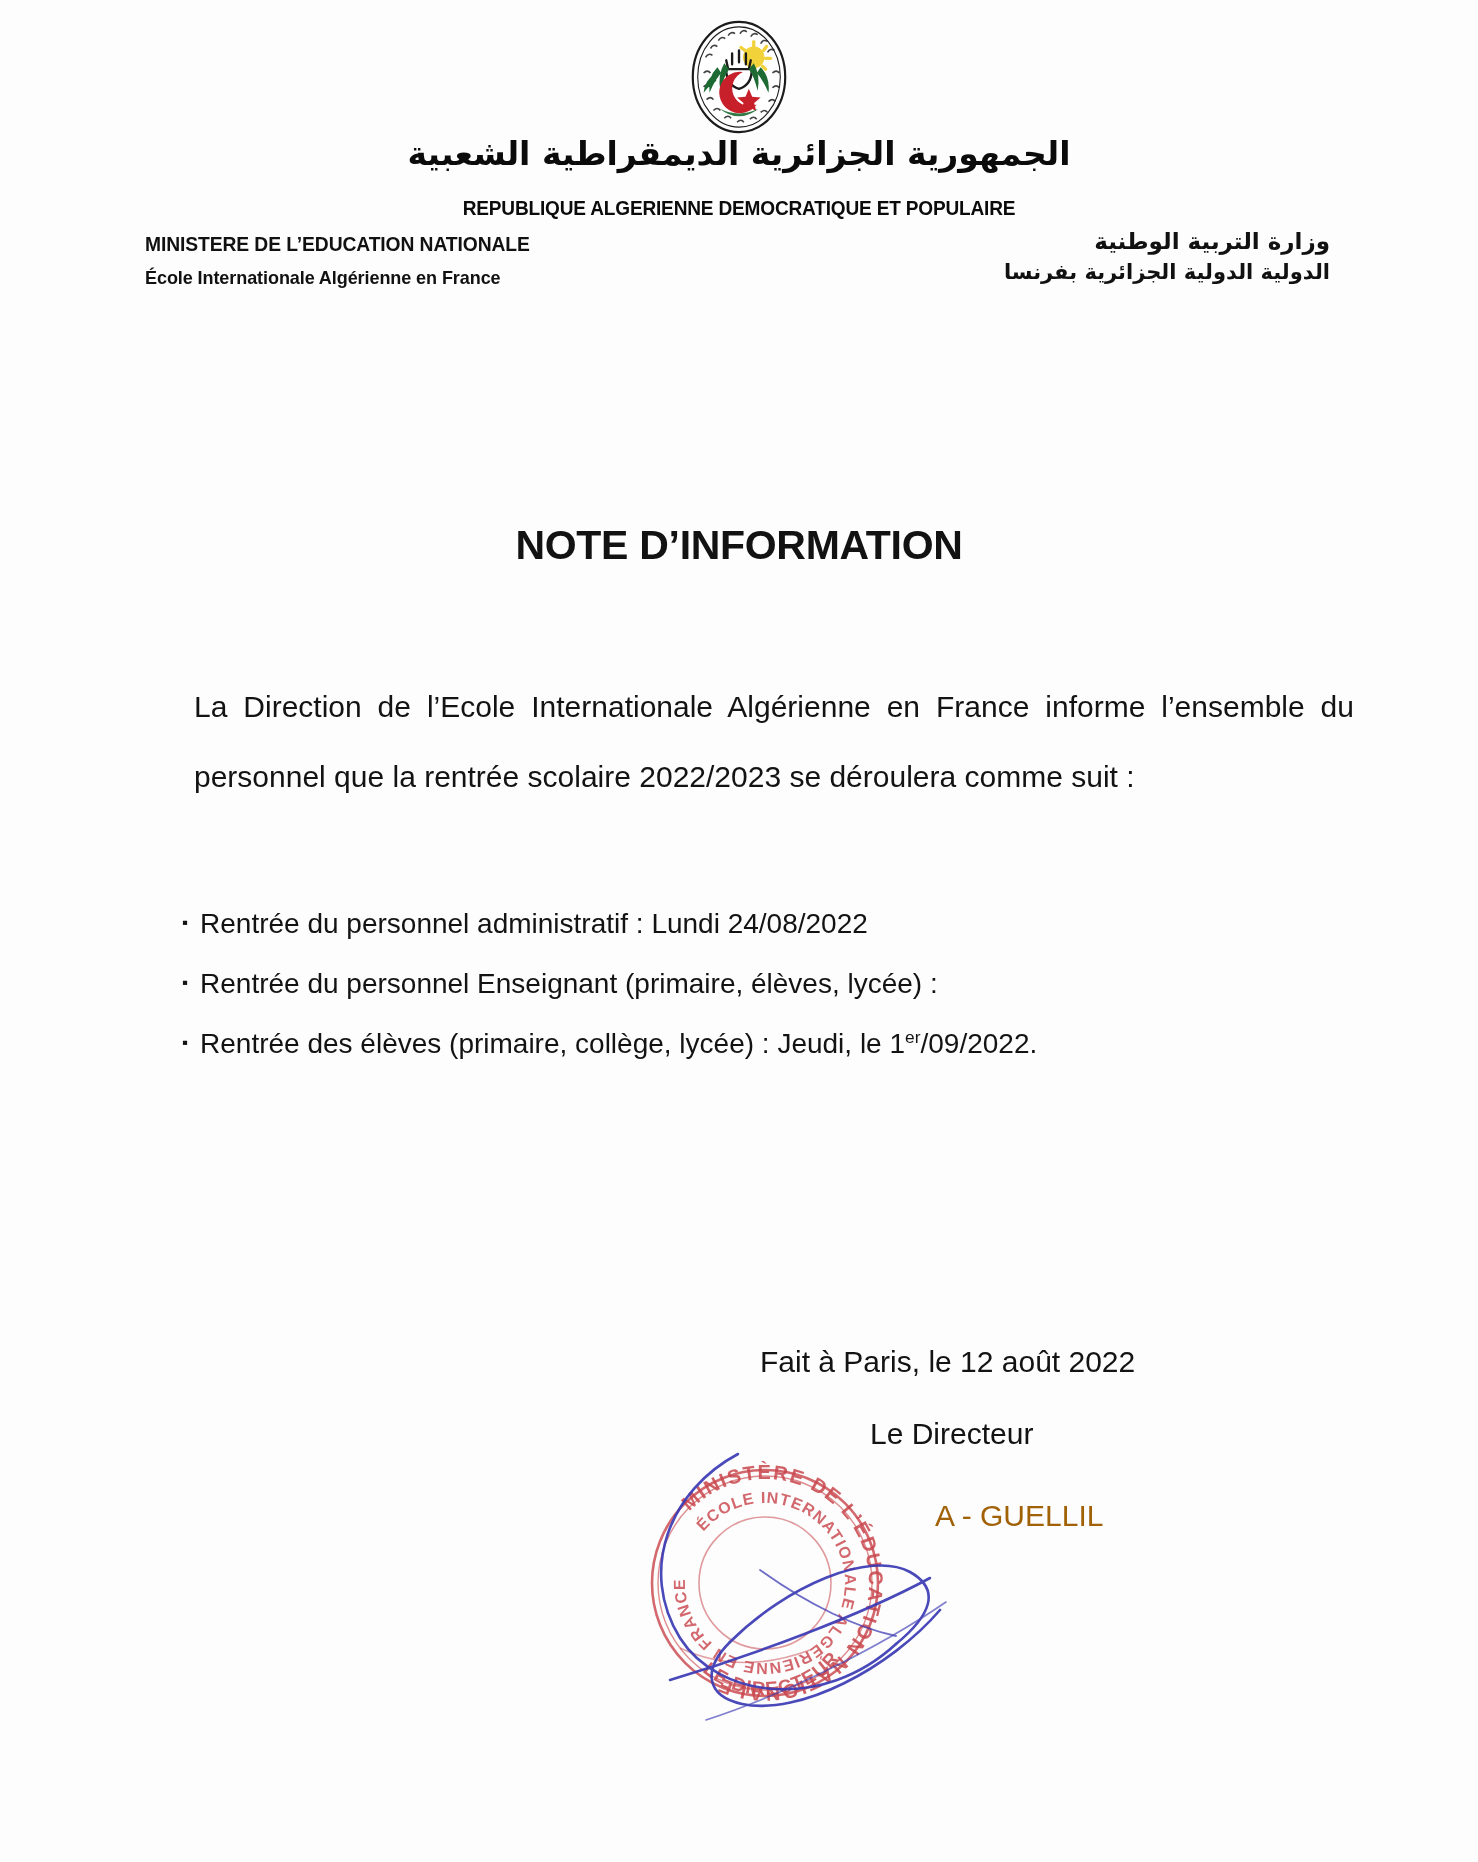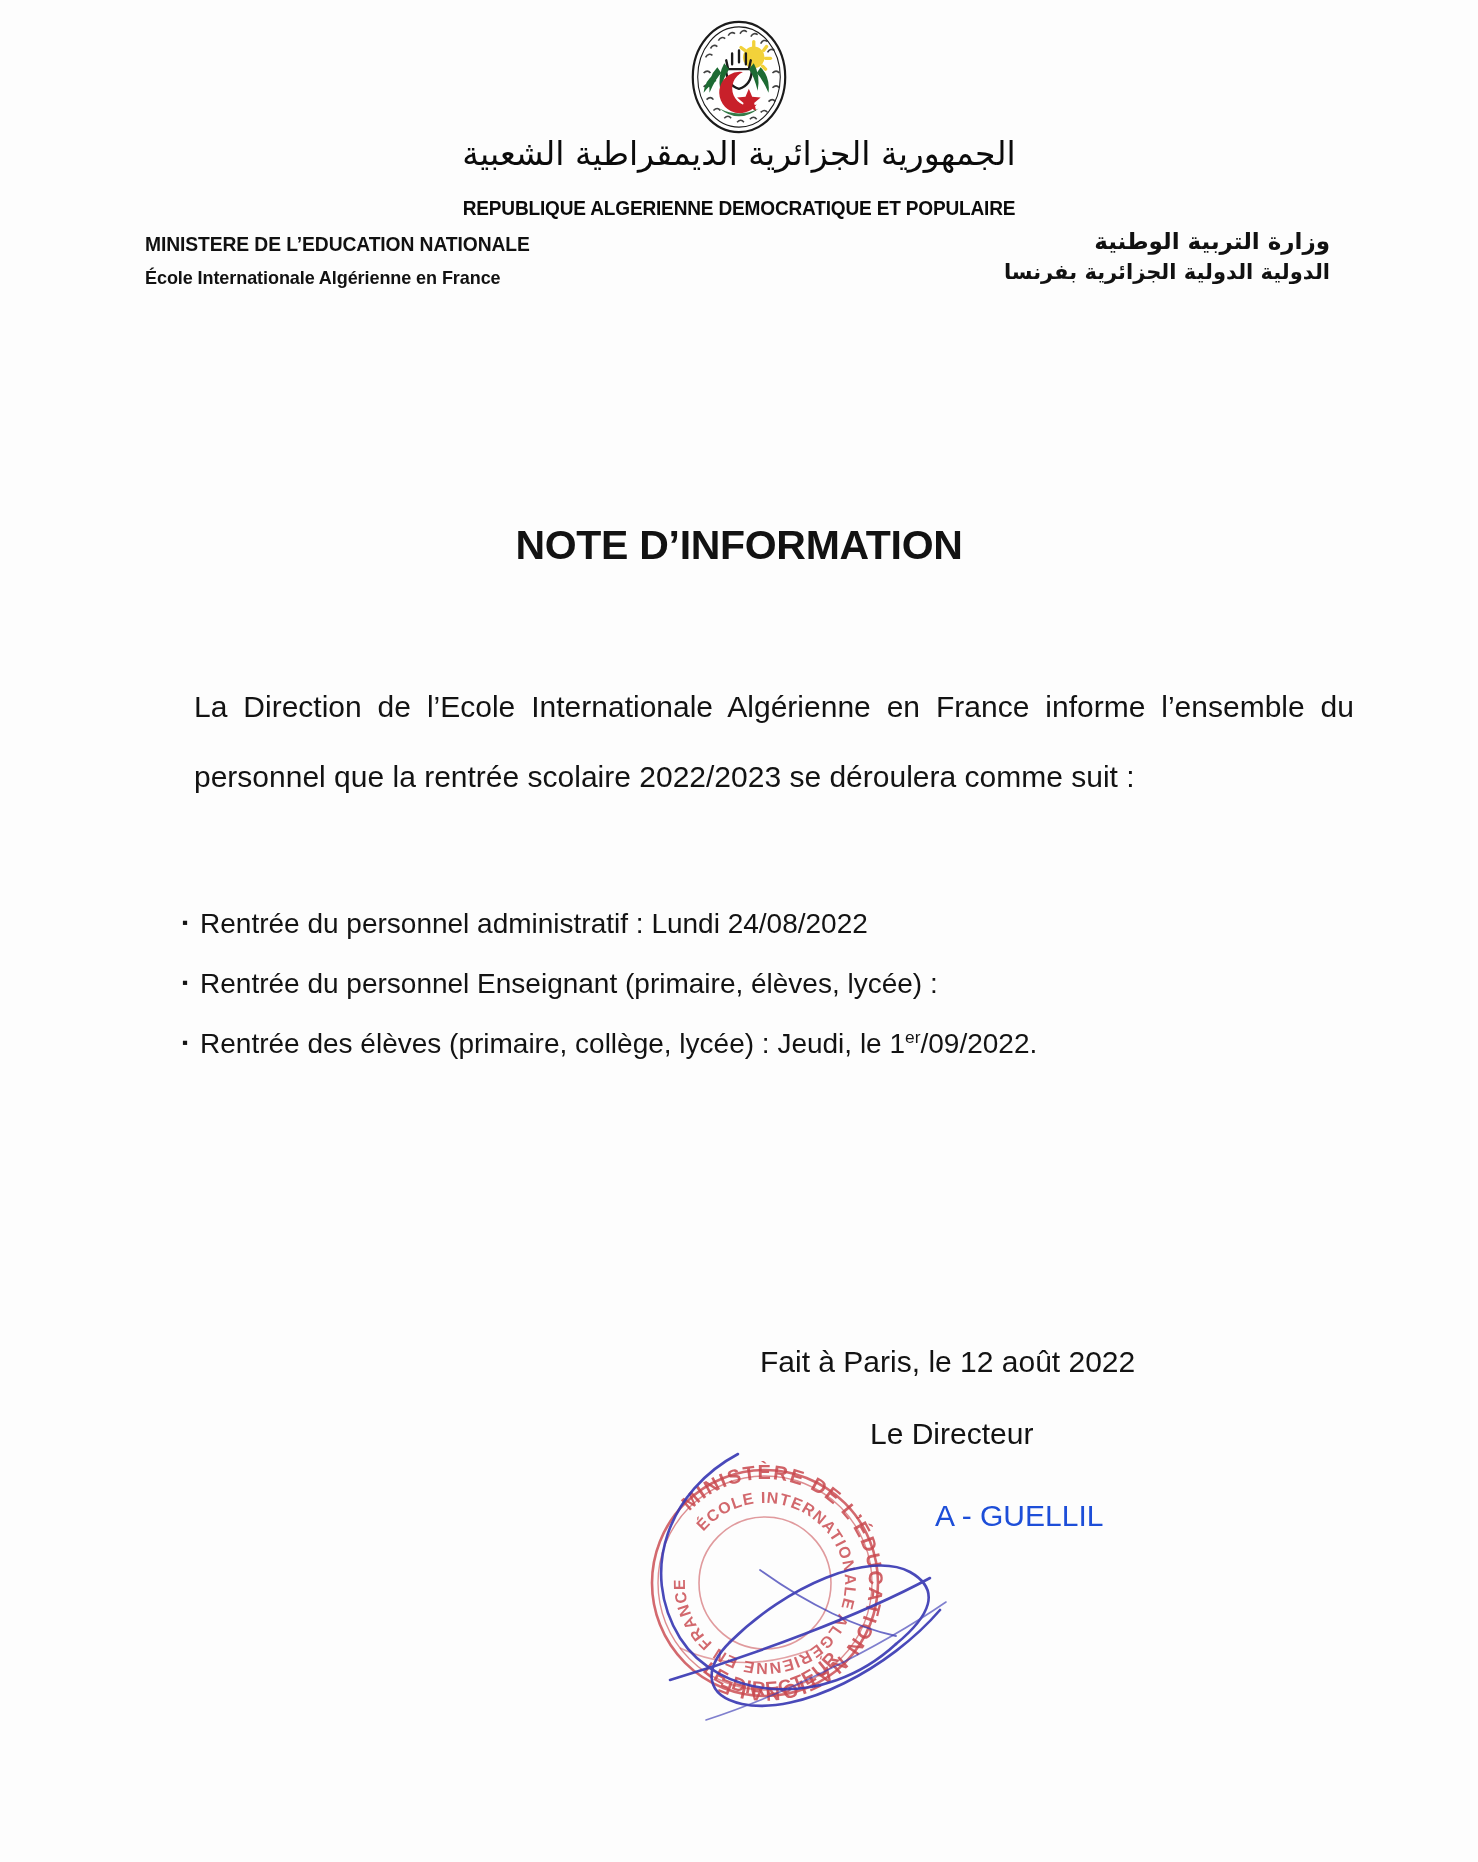--- a/index.html
+++ b/index.html
@@ -38,21 +38,21 @@
   }
 
   .hdr-ar-main {
     position: absolute;
     top: 134px;
     left: 0;
     width: 100%;
     text-align: center;
     font-family: "DejaVu Sans", sans-serif;
     font-size: 33px;
-    font-weight: normal;
+    font-weight: bold;
     direction: rtl;
     letter-spacing: 0px;
     color: #0b0b0b;
   }
   .hdr-fr-main {
     position: absolute;
     top: 196px;
     left: 0;
     width: 100%;
     text-align: center;
@@ -199,21 +199,21 @@
   .sig-role {
     margin-top: 38px;
     margin-left: 110px;
     font-size: 30px;
     color: #131313;
   }
   .sig-name {
     margin-top: 48px;
     margin-left: 175px;
     font-size: 30px;
-    color: #1d4ed8;
+    color: #a16207;
     white-space: nowrap;
   }
 
   
   .stamp {
     position: absolute;
     left: 630px;
     top: 1448px;
     width: 270px;
     height: 270px;

